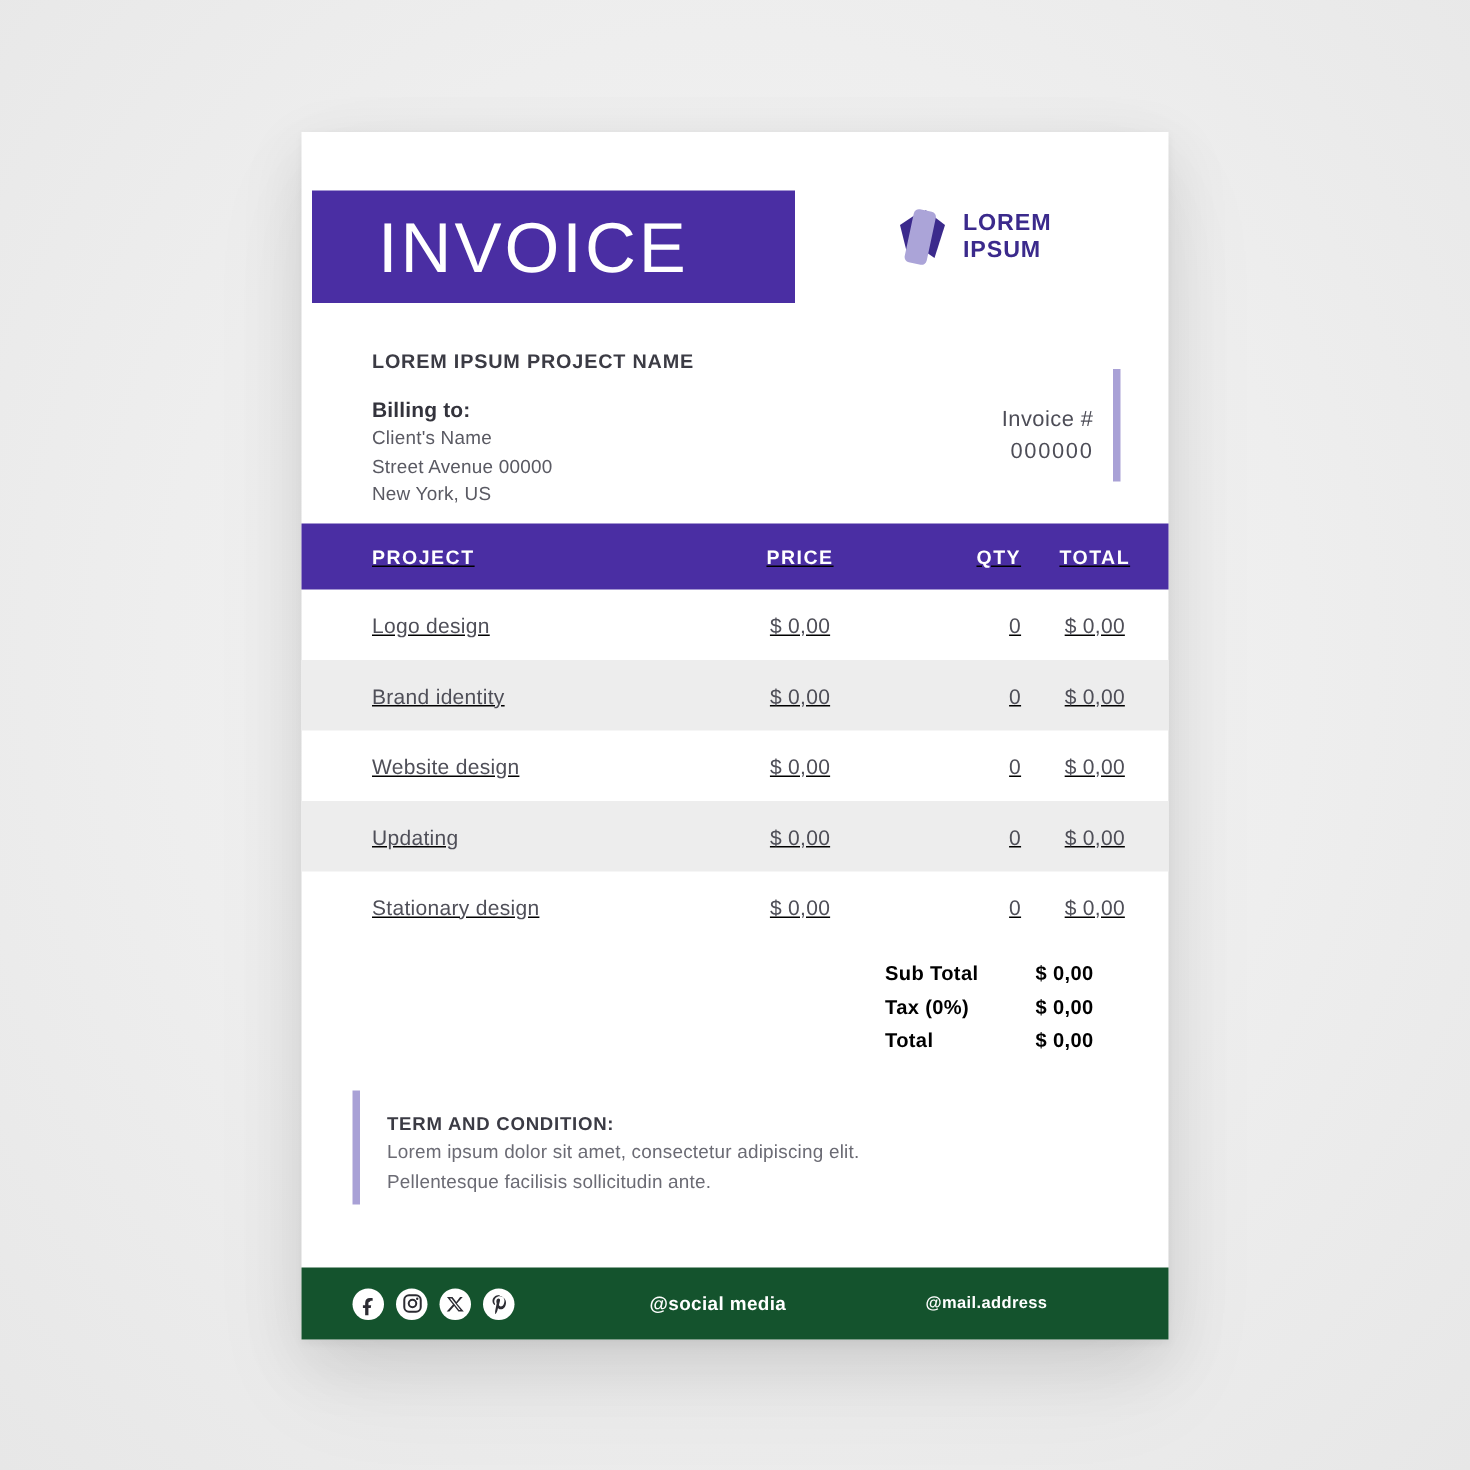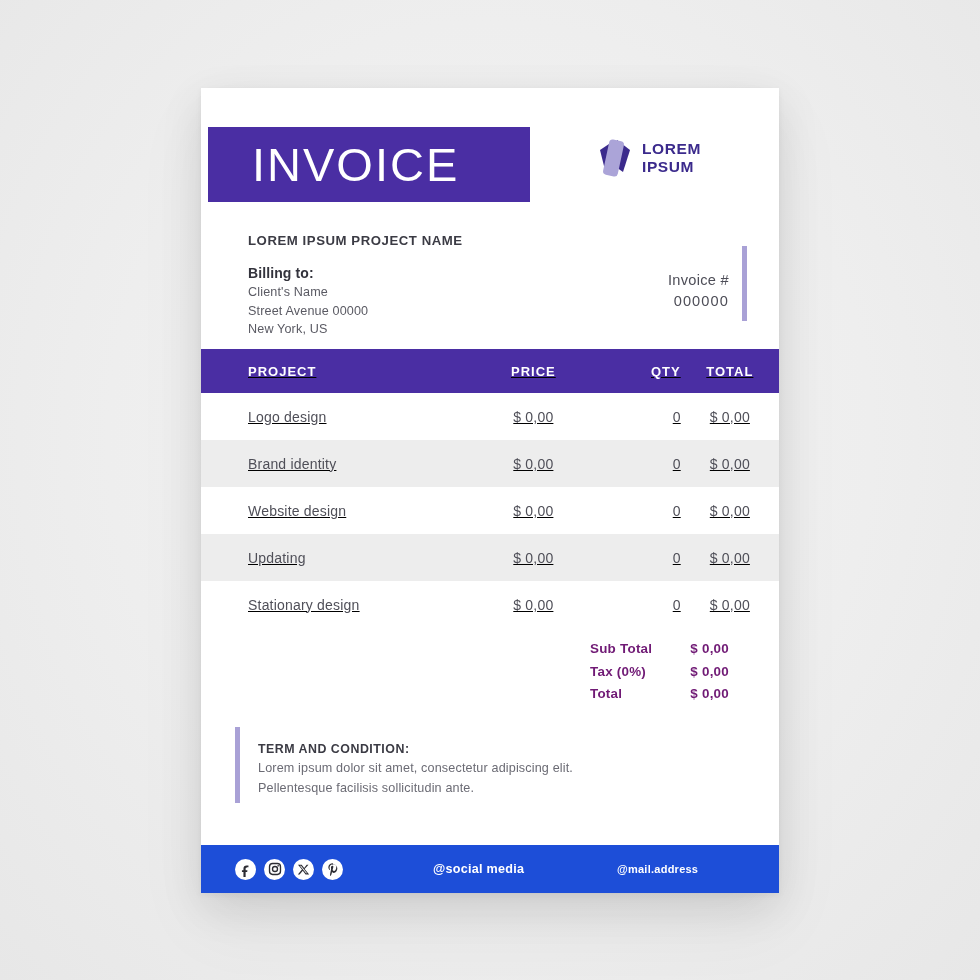--- a/index.html
+++ b/index.html
@@ -126,21 +126,21 @@
   
   #totals{
     position:relative; height:92px;
   }
   #totals-grid{
     position:absolute; right:50px; top:10px;
     display:grid;
     grid-template-columns:auto auto;
     column-gap:38px;
     row-gap:1px;
-    font-size:13.4px; font-weight:bold; color:#701a75;
+    font-size:13.4px; font-weight:bold; color:#000000;
     letter-spacing:.25px;
   }
   #totals-grid .lbl{ text-align:left; line-height:1.62; }
   #totals-grid .val{ text-align:left; line-height:1.62; }
 
   
   #terms{ position:relative; height:115px; }
   #terms-bar{
     position:absolute; left:34px; top:7px;
     width:5px; height:76px;
@@ -152,21 +152,21 @@
     letter-spacing:.5px; margin-bottom:3px;
   }
   #terms-body .line{
     font-size:12.6px; color:#6b6b74; line-height:1.55; letter-spacing:.15px;
   }
 
   
   #footer{
     position:absolute; left:0; bottom:0;
     width:100%; height:48px;
-    background:#1d4ed8;
+    background:#14532d;
     display:flex; align-items:center;
   }
   #social-icons{
     display:flex; align-items:center; gap:8px;
     margin-left:34px;
   }
   .sicon{
     width:21px; height:21px; border-radius:50%;
     background:#ffffff;
     display:flex; align-items:center; justify-content:center;

